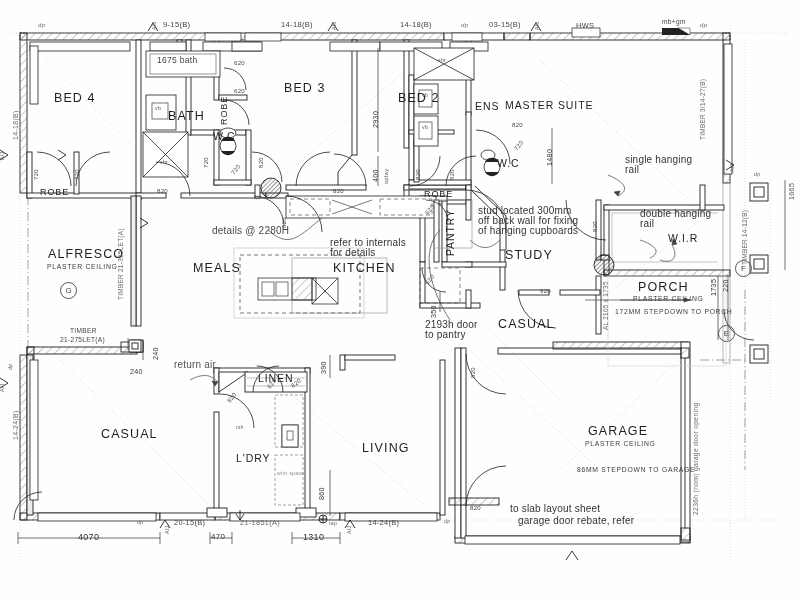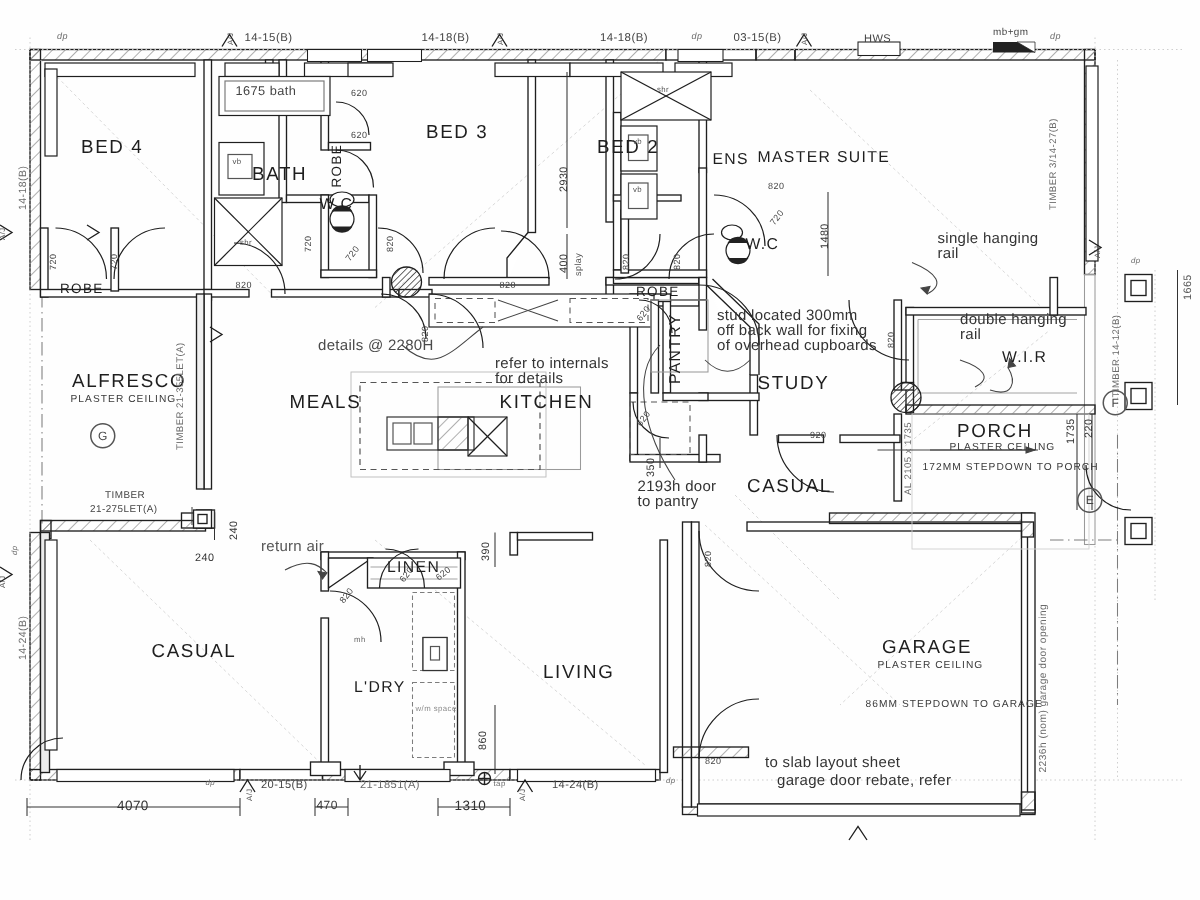--- a/index.html
+++ b/index.html
@@ -455,21 +455,21 @@
 <div class="lbl micro" style="left:438px;top:58px">shr</div>
 <div class="lbl micro" style="left:422px;top:93px">vb</div>
 <div class="lbl micro" style="left:422px;top:125px">vb</div>
 <div class="lbl micro" style="left:277px;top:471px;color:#8a8a8a">w/m space</div>
 
 <div class="lbl note" style="left:212px;top:226px;color:#4a4a4a">details @ 2280H</div>
 <div class="lbl note" style="left:330px;top:238px">refer to internals</div>
 <div class="lbl note" style="left:330px;top:248px">for details</div>
 <div class="lbl note" style="left:478px;top:206px">stud located 300mm</div>
 <div class="lbl note" style="left:478px;top:216px">off back wall for fixing</div>
-<div class="lbl note" style="left:478px;top:226px">of overhead cupboards</div>
+<div class="lbl note" style="left:478px;top:226px">of hanging cupboards</div>
 <div class="lbl note" style="left:425px;top:320px">2193h door</div>
 <div class="lbl note" style="left:425px;top:330px">to pantry</div>
 <div class="lbl note" style="left:625px;top:155px">single hanging</div>
 <div class="lbl note" style="left:625px;top:165px">rail</div>
 <div class="lbl note" style="left:640px;top:209px">double hanging</div>
 <div class="lbl note" style="left:640px;top:219px">rail</div>
 <div class="lbl note" style="left:518px;top:516px">garage door rebate, refer</div>
 <div class="lbl note" style="left:510px;top:504px">to slab layout sheet</div>
 <div class="lbl note" style="left:174px;top:360px;color:#555">return air</div>
 
@@ -518,21 +518,21 @@
 <div class="lbl dim rot90" style="left:320px;top:374px">390</div>
 <div class="lbl dim rot90" style="left:318px;top:500px">860</div>
 <div class="lbl dim rot90" style="left:788px;top:200px;color:#555">1665</div>
 
 <div class="lbl dim" style="left:78px;top:533px;font-size:9px">4070</div>
 <div class="lbl dim" style="left:211px;top:533px;font-size:8px">470</div>
 <div class="lbl dim" style="left:303px;top:533px;font-size:9px">1310</div>
 
 <div class="lbl tiny grey" style="left:38px;top:22px;font-style:italic">dp</div>
 <div class="lbl micro rot90" style="left:152px;top:30px">A/J</div>
-<div class="lbl tiny" style="left:163px;top:21px;font-size:7.6px">14-15(B)</div>
+<div class="lbl tiny" style="left:163px;top:21px;font-size:7.6px">9-15(B)</div>
 <div class="lbl tiny" style="left:281px;top:21px;font-size:7.6px">14-18(B)</div>
 <div class="lbl micro rot90" style="left:332px;top:30px">A/J</div>
 <div class="lbl tiny" style="left:400px;top:21px;font-size:7.6px">14-18(B)</div>
 <div class="lbl tiny grey" style="left:461px;top:22px;font-style:italic">dp</div>
 <div class="lbl tiny" style="left:489px;top:21px;font-size:7.6px">03-15(B)</div>
 <div class="lbl micro rot90" style="left:535px;top:30px">A/J</div>
 <div class="lbl tiny" style="left:576px;top:22px;font-size:7.4px">HWS</div>
 <div class="lbl tiny" style="left:662px;top:19px;font-size:6.6px">mb+gm</div>
 <div class="lbl tiny grey" style="left:700px;top:22px;font-style:italic">dp</div>
 

